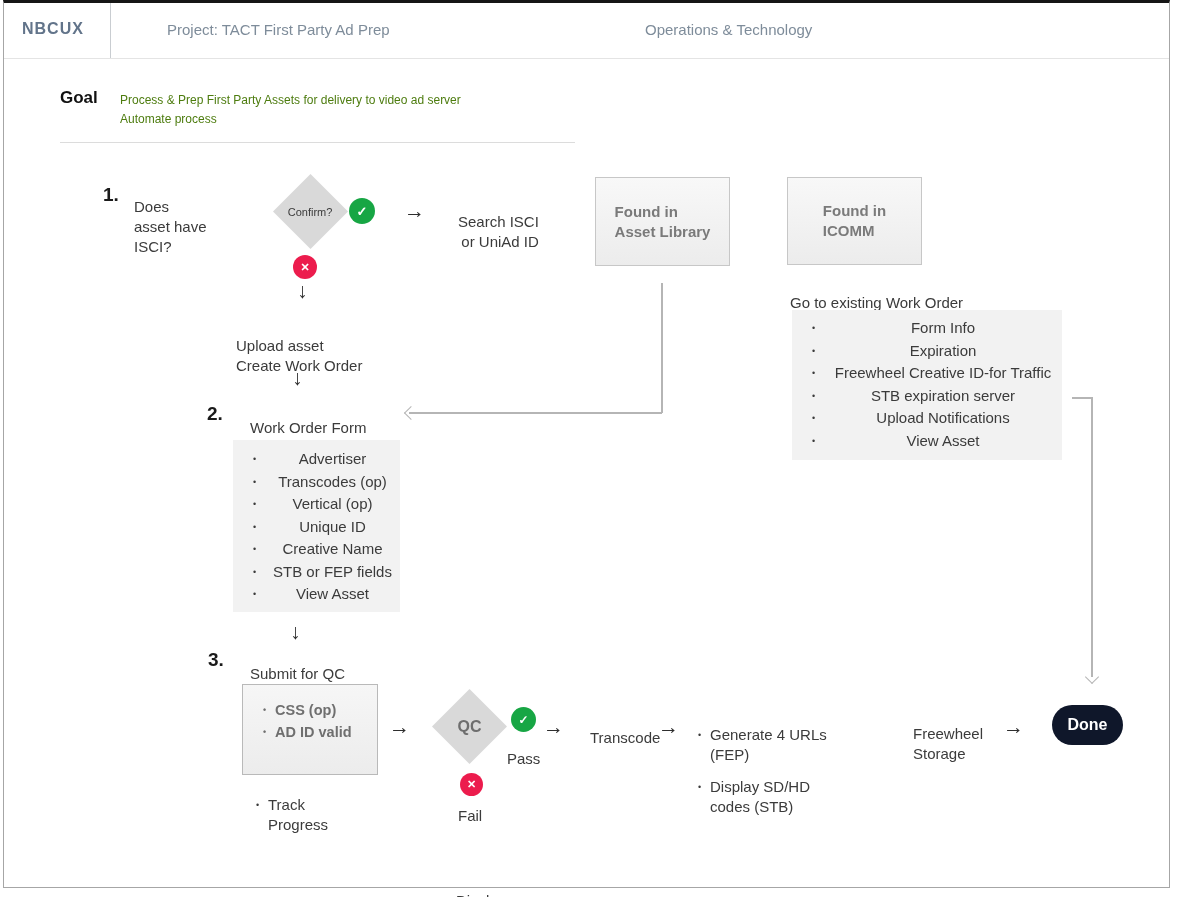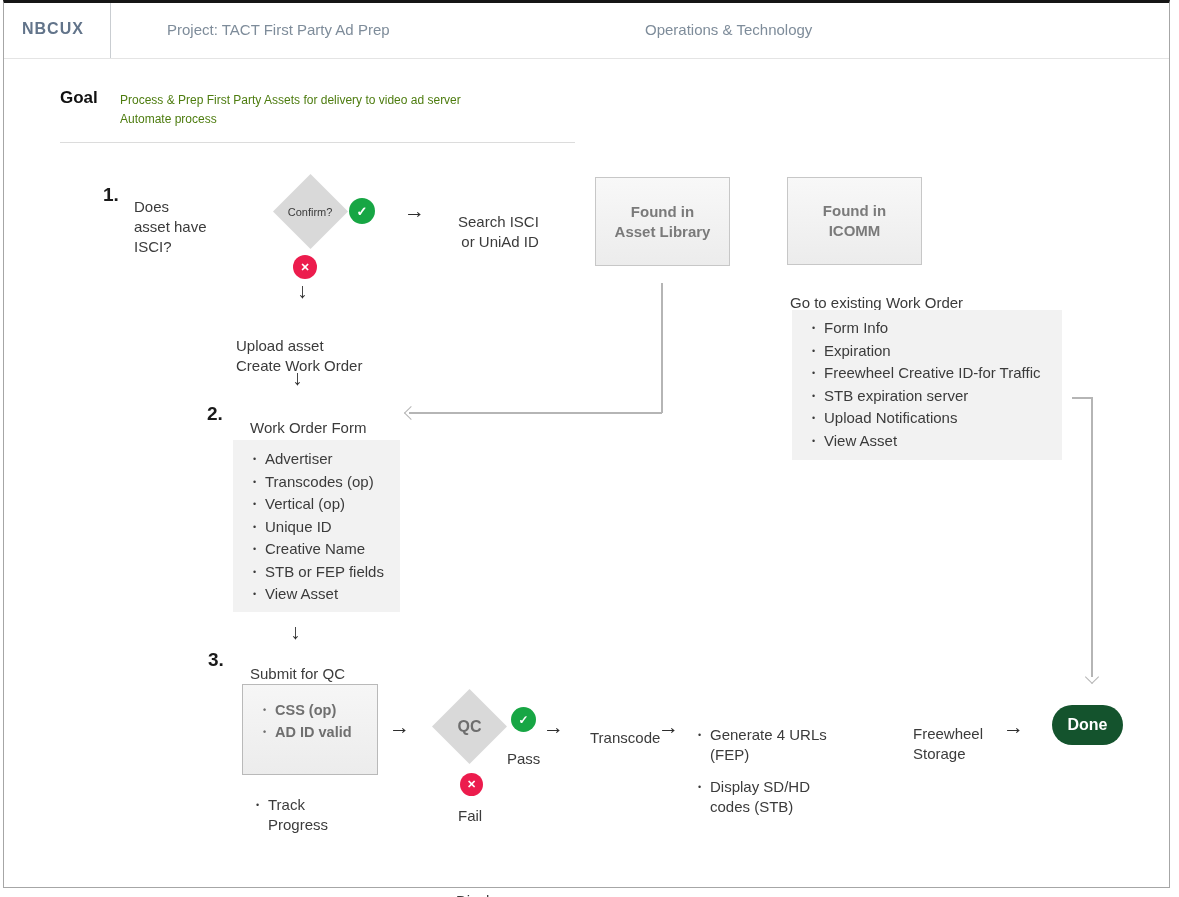--- a/index.html
+++ b/index.html
@@ -20,26 +20,26 @@
   
   .goal-label{left:60px;top:88px;font-size:17px;font-weight:bold;color:#111;}
   .goal-text{left:120px;top:91px;font-size:12px;line-height:19px;color:#4d7c0f;white-space:pre-line;}
   .goal-line{left:60px;top:142px;width:515px;height:1px;background:#DCDCDC;}
   
   .txt{font-size:15px;line-height:20px;color:#3B3B3B;white-space:pre-line;margin-top:12px;}
   .num{font-size:19px;font-weight:bold;color:#1A1A1A;}
   
   .bullet{position:relative;padding-left:13px;}
   .bullet::before{content:"•";position:absolute;left:1px;top:0;font-size:9px;line-height:inherit;color:#3B3B3B;}
-  ul.blist{margin:0;list-style:none;padding:8px 0 0 19px;}
+  ul.blist{margin:0;list-style:none;padding:8px 0 0 19px;text-align:center;}
   ul.blist li{position:relative;font-size:15px;line-height:22.5px;color:#3B3B3B;padding-left:13px;}
   ul.blist li::before{content:"•";position:absolute;left:1px;top:0;font-size:9px;line-height:22.5px;}
   
   .card{background:linear-gradient(180deg,#f8f8f8,#ececec);border:1px solid #C7C7C7;box-sizing:border-box;
-        display:flex;align-items:center;justify-content:center;text-align:center;
+        display:flex;align-items:center;justify-content:center;text-align:left;
         font-size:15px;line-height:20px;font-weight:bold;color:#7A7A7A;white-space:pre-line;}
   .listbox{background:#F2F2F2;box-sizing:border-box;}
   .qc-card{background:linear-gradient(180deg,#f6f6f6,#ececec);border:1px solid #B9B9B9;box-sizing:border-box;}
   .qc-card ul{margin:0;list-style:none;padding:14px 0 0 19px;}
   .qc-card li{position:relative;font-size:14.5px;line-height:22px;font-weight:bold;color:#6F6F6F;padding-left:13px;}
   .qc-card li::before{content:"•";position:absolute;left:1px;top:0;font-size:9px;line-height:22px;}
   
   .diamond{background:#D9D9D9;transform:rotate(45deg);display:flex;align-items:center;justify-content:center;}
   .diamond>span{transform:rotate(-45deg);display:block;}
   .confirm-lbl{font-size:11px;color:#3A3A3A;}
@@ -47,21 +47,21 @@
   .circle{border-radius:50%;display:flex;align-items:center;justify-content:center;color:#fff;font-weight:bold;}
   .pass-c{background:#17A644;}
   .fail-c{background:#EC1C4D;}
   .glyph{font-size:21px;line-height:1;color:#2E2E2E;}
   
   .vline,.hline{background:#B5B5B5;}
   .chev{width:10px;height:10px;border-left:1.5px solid #B5B5B5;border-bottom:1.5px solid #B5B5B5;box-sizing:border-box;}
   .chev-left{transform:rotate(45deg);}
   .chev-down{transform:rotate(-45deg);}
   
-  .done-btn{left:1052px;top:705px;width:71px;height:40px;border:none;border-radius:20px;background:#14532d;
+  .done-btn{left:1052px;top:705px;width:71px;height:40px;border:none;border-radius:20px;background:#0f172a;
             color:#fff;font-weight:bold;font-size:16px;font-family:"Liberation Sans",sans-serif;
             display:flex;align-items:center;justify-content:center;cursor:pointer;}
 </style>
 </head>
 <body>
 
 <div class="abs frame"></div>
 
 <div class="abs brand">NBCUX</div>
 <div class="abs hd-divider"></div>

